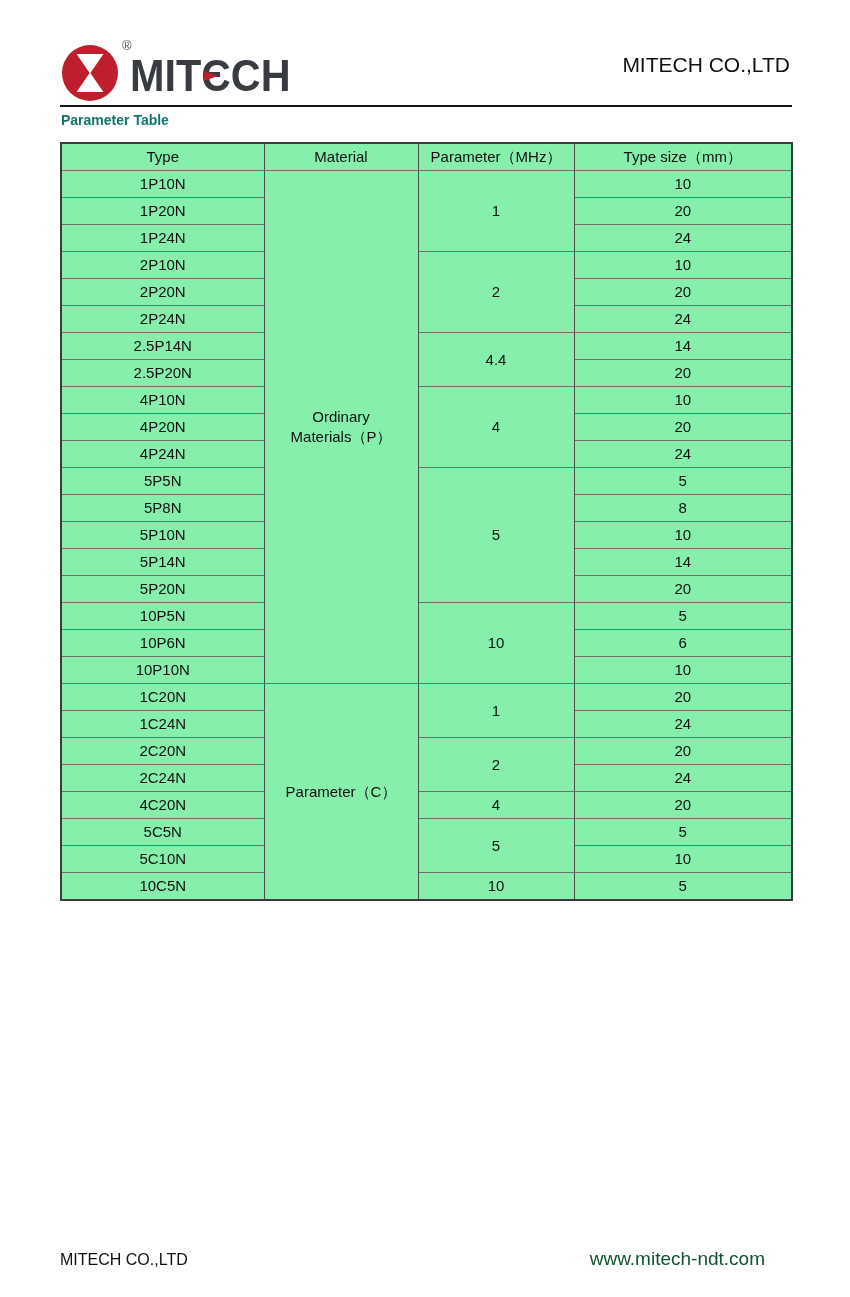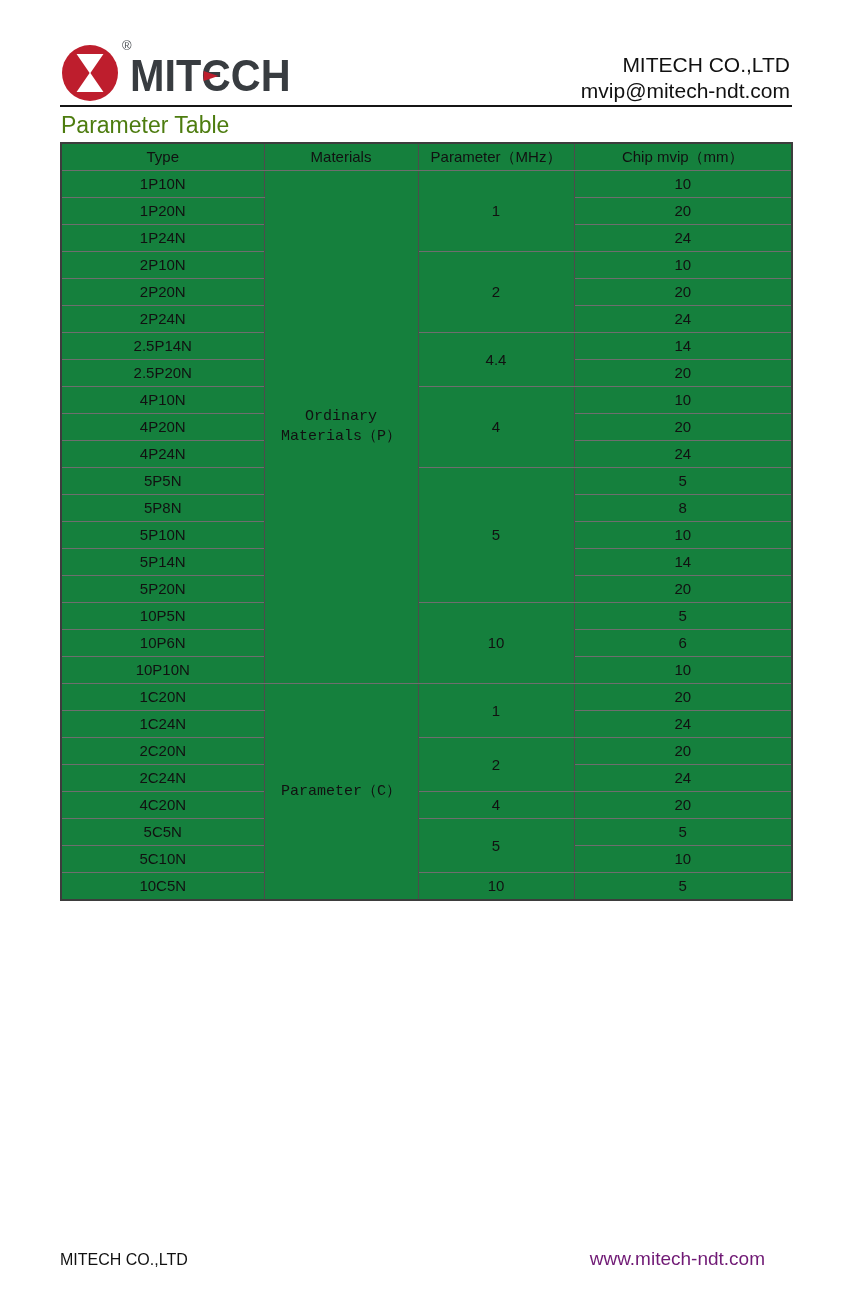--- a/index.html
+++ b/index.html
@@ -22,76 +22,75 @@
     border-top:5px solid transparent;border-bottom:5px solid transparent;
     border-left:16px solid #be1e2d;
   }
   .header-right{
     position:absolute;right:60px;top:52px;text-align:right;line-height:26px;
     font-size:21px;color:#111;
   }
   .header-rule{position:absolute;left:60px;right:58px;top:105px;height:2px;background:#151515;}
 
   
-  .page-title{position:absolute;left:61px;top:112px;font-size:23px;font-weight:normal;color:#4d7c0f;}
+  .page-title{position:absolute;left:61px;top:112px;font-size:14px;font-weight:bold;color:#0f766e;}
 
   
   .param-table{
     position:absolute;left:60px;top:142px;width:731px;
-    border-collapse:collapse;table-layout:fixed;background:#15803d;
+    border-collapse:collapse;table-layout:fixed;background:#86efac;
     border:2px solid #3d3d3d;
   }
   .param-table th,.param-table td{
     border:1px solid #6e6e6e;
     border-left-color:#4c4c4c;border-right-color:#4c4c4c;
     height:26px;padding:0;text-align:center;vertical-align:middle;
     font-size:15px;font-weight:normal;color:#111;line-height:20px;
   }
-  .c-material{line-height:22px;font-family:Liberation Mono, monospace;}
+  .c-material{line-height:22px;}
 
   
   .footer-company{position:absolute;left:60px;top:1251px;font-size:16px;color:#111;}
-  .footer-site{position:absolute;right:85px;top:1248px;font-size:19px;color:#701a75;}
+  .footer-site{position:absolute;right:85px;top:1248px;font-size:19px;color:#14532d;}
 </style>
 </head>
 <body>
 
 <div class="page">
 
   <svg class="logo-circle" viewBox="0 0 100 100">
     <circle cx="50" cy="50" r="50" style="fill: rgb(190, 30, 45);"></circle>
     <polygon points="26,16 74,16 50,51" fill="#ffffff"></polygon>
     <polygon points="26,84 74,84 50,49" fill="#ffffff"></polygon>
   </svg>
   <div class="reg-mark">®</div>
 
   <div class="wordmark"><span>MIT</span><span class="e-glyph"><span>Є</span><span class="e-accent" style="border-left-color: rgb(190, 30, 45);"></span></span><span>CH</span></div>
 
   <div class="header-right">
     <div>MITECH  CO.,LTD</div>
-    <div>mvip@mitech-ndt.com</div>
   </div>
 
   <div class="header-rule"></div>
 
   <div class="page-title">Parameter Table</div>
 
   <table class="param-table">
     <colgroup>
       <col style="width:203px">
         <col style="width:154px">
         <col style="width:156px">
         <col style="width:218px">
     </colgroup>
     <thead>
       <tr>
         <th>Type</th>
-        <th>Materials</th>
+        <th>Material</th>
         <th>Parameter（MHz）</th>
-        <th>Chip mvip（mm）</th>
+        <th>Type size（mm）</th>
       </tr>
     </thead>
     <tbody>
         <tr>
           <td class="c-type">1P10N</td>
           <td class="c-material" rowspan="19">Ordinary<br>Materials（P）</td>
           <td class="c-freq" rowspan="3">1</td>
           <td class="c-size">10</td>
         </tr>
         <tr>

